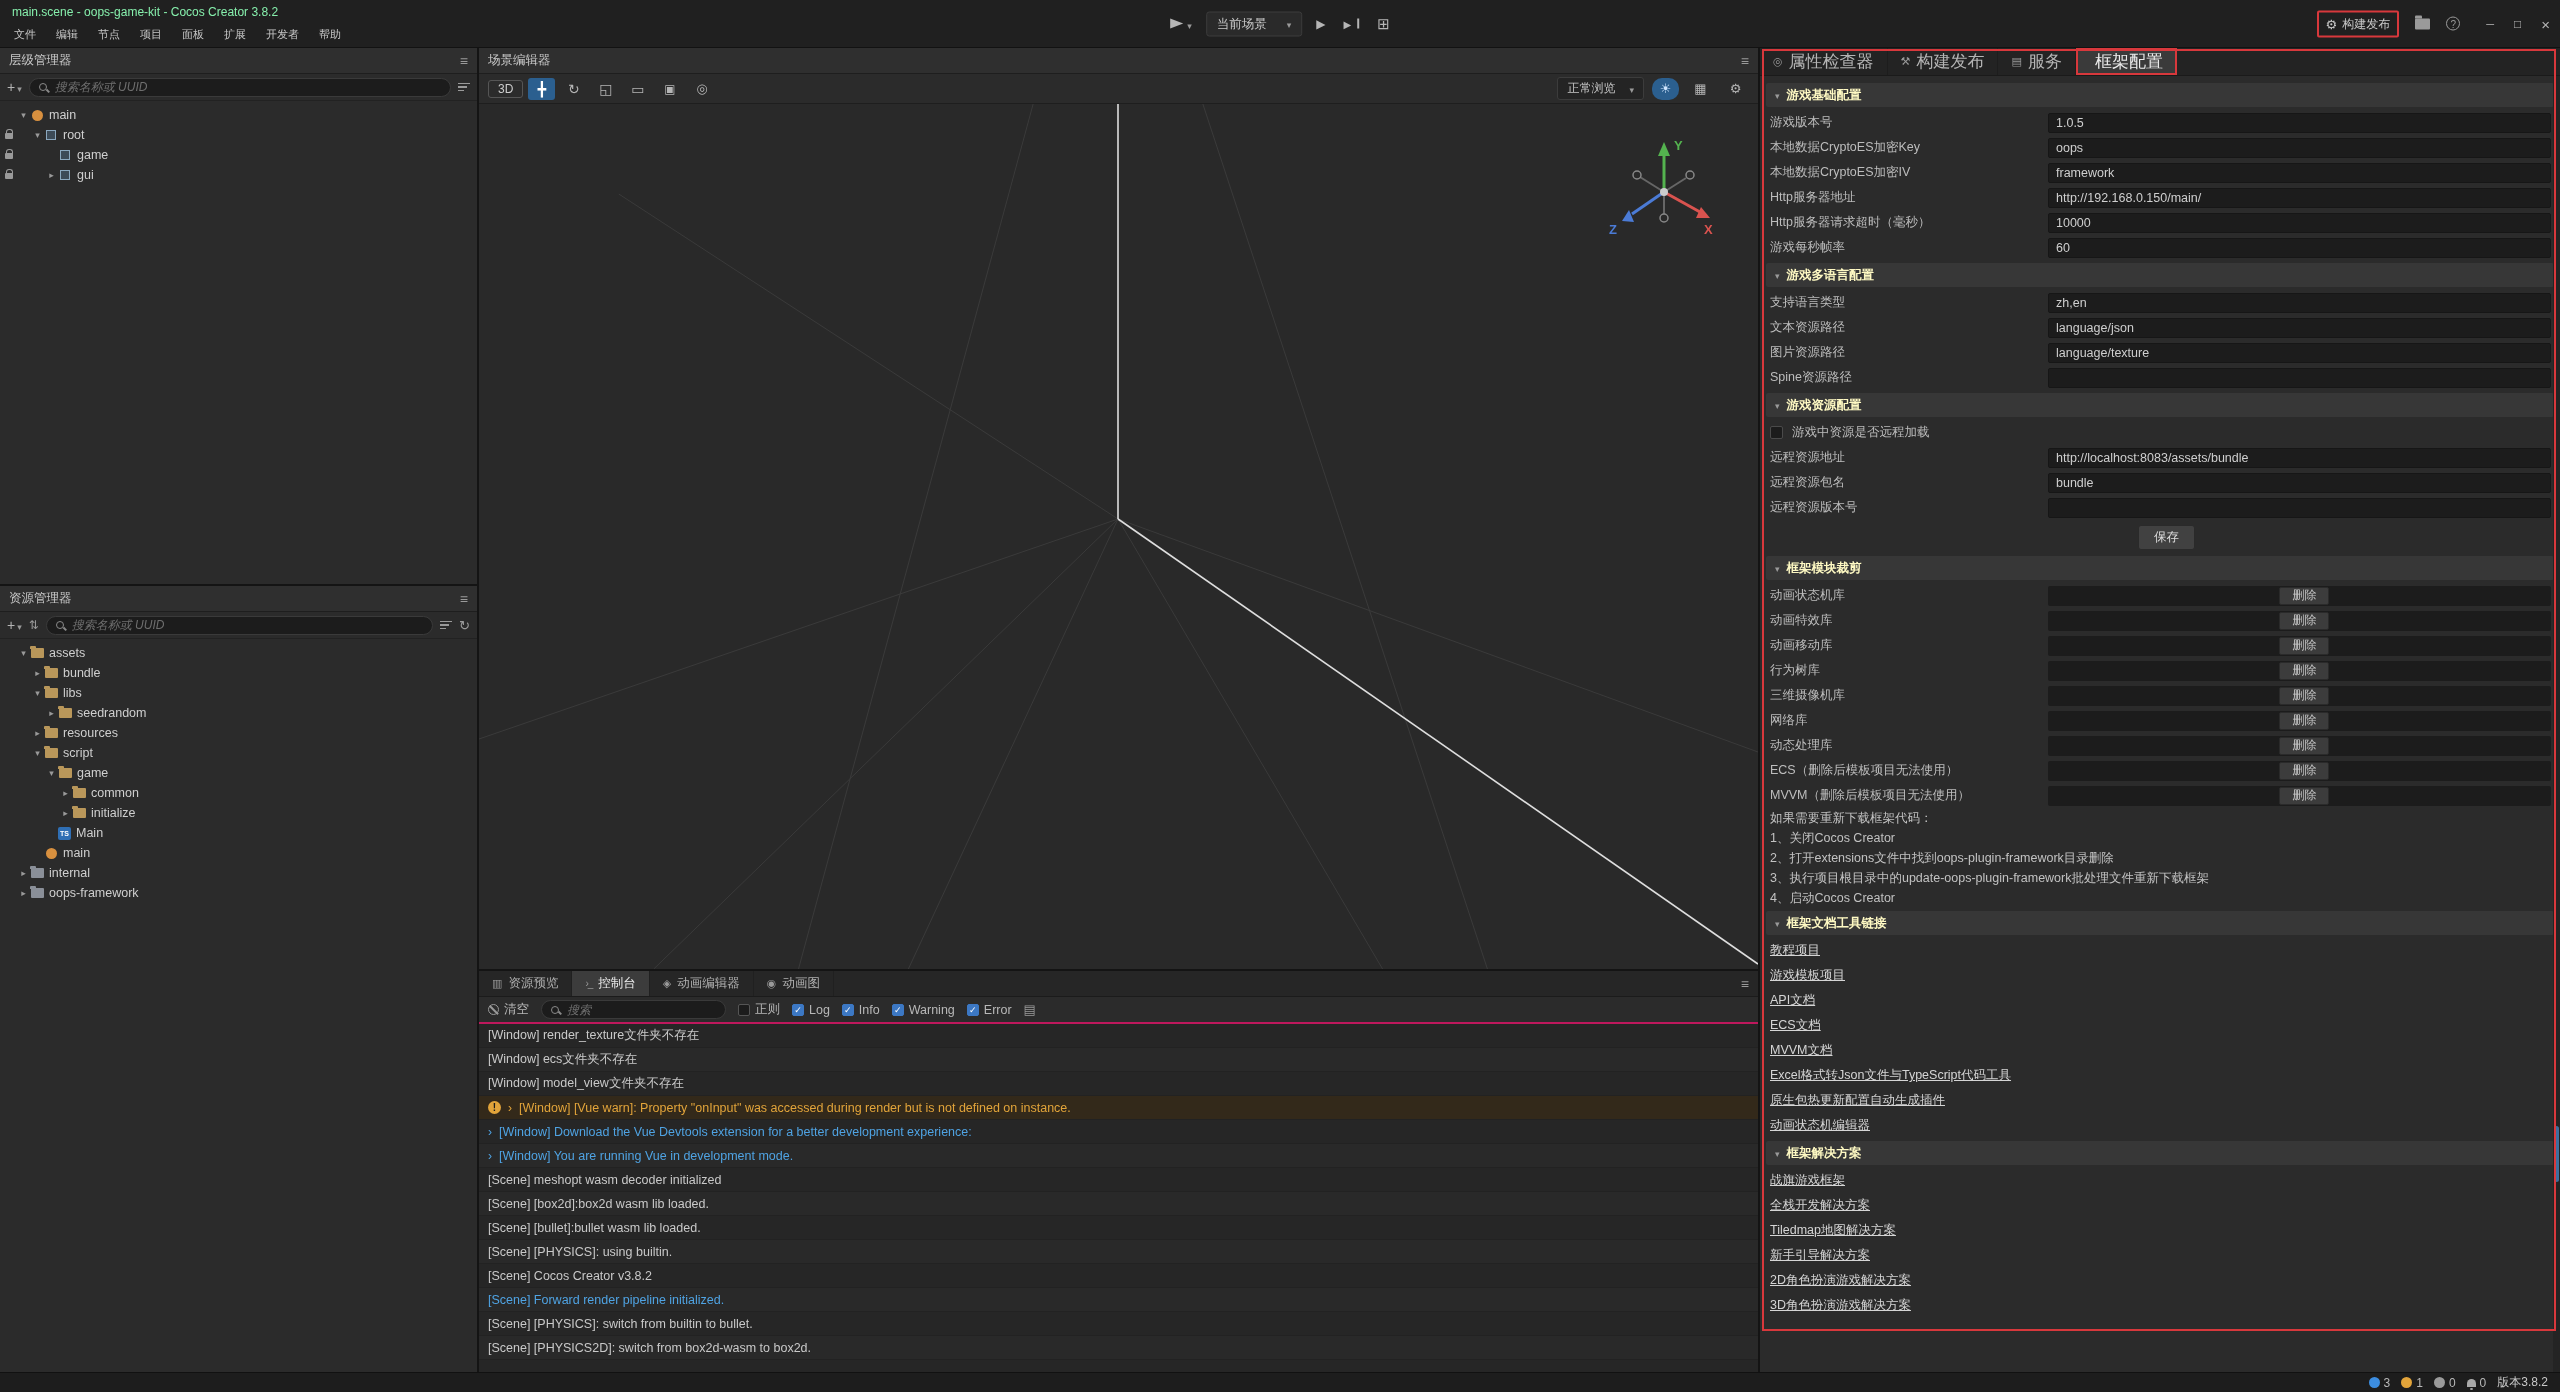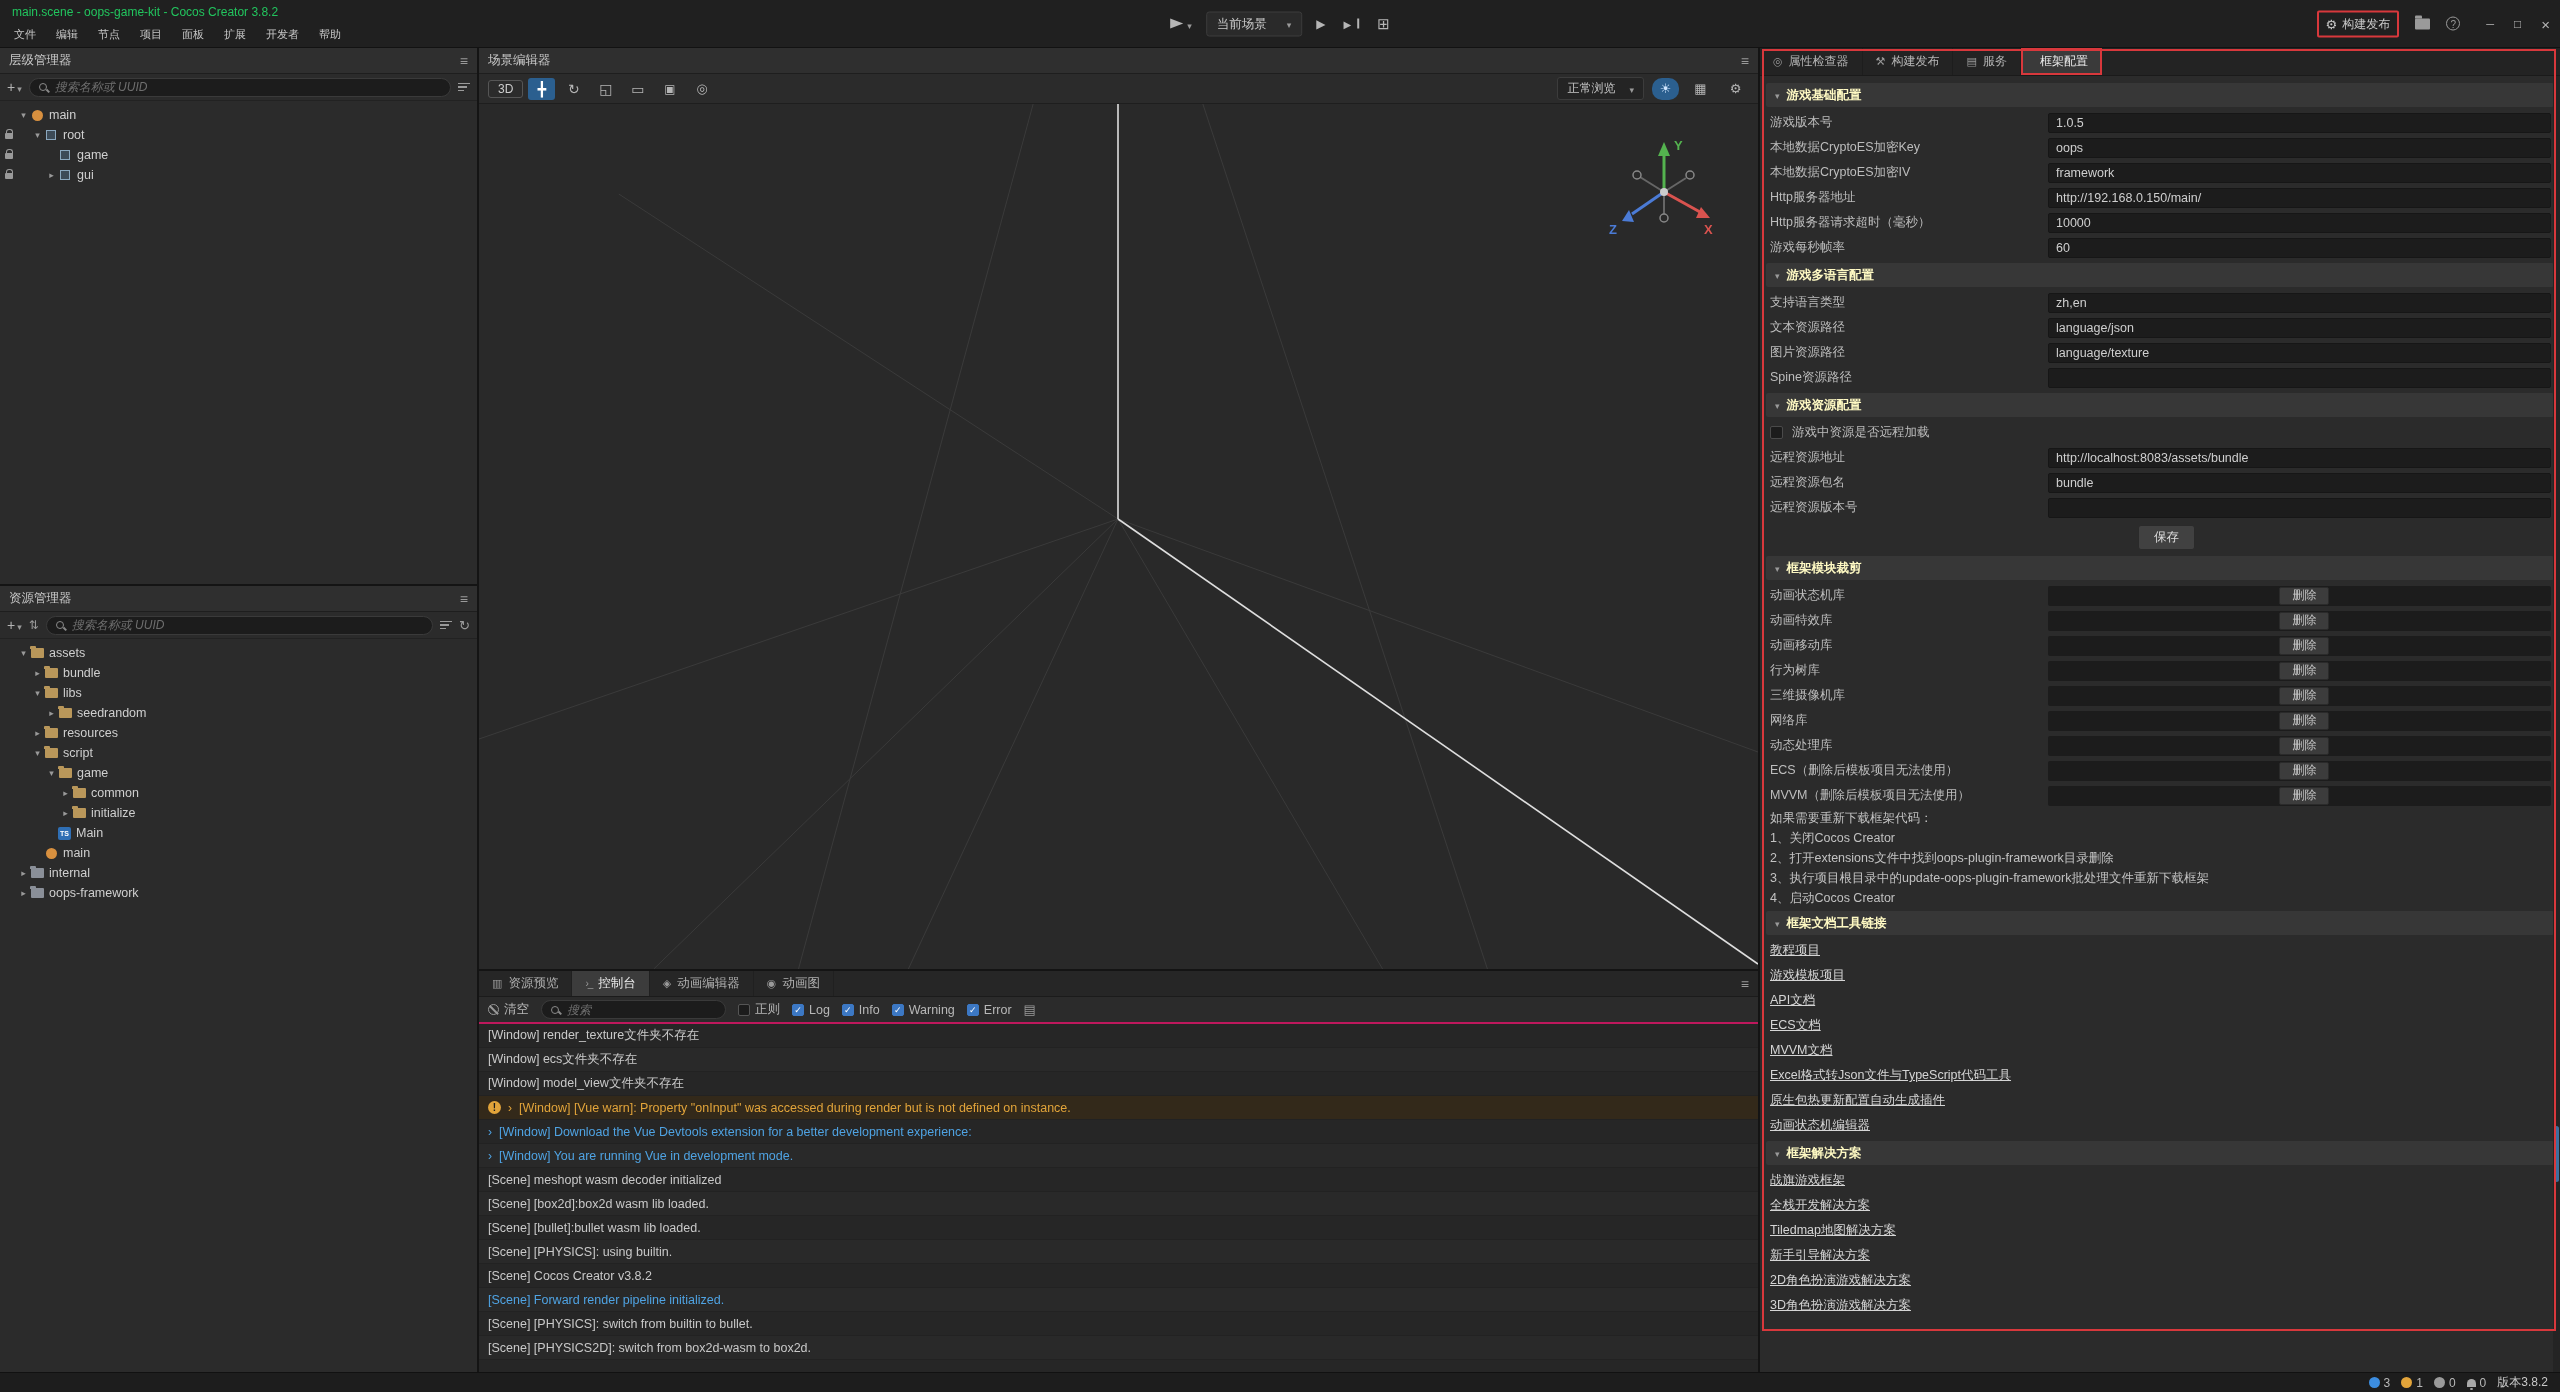--- a/index.html
+++ b/index.html
@@ -2,21 +2,21 @@
 <html><head>
 <meta charset="utf-8">
 <style>
   html,body{margin:0;padding:0;background:#101010;}
   *{box-sizing:border-box;}
   .app{position:relative;width:2560px;height:1392px;background:#1f1f1f;overflow:hidden;
        font-family:"Liberation Sans","DejaVu Sans",sans-serif;color:#ccc;font-size:12.5px;}
 
   
   .topbar{position:absolute;top:0;left:0;right:0;height:48px;background:#202020;border-bottom:1px solid #121212;}
-  .win-title{position:absolute;left:12px;top:5px;font-size:12px;color:#22c55e;white-space:nowrap;}
+  .win-title{position:absolute;left:12px;top:5px;font-size:12px;color:#86efac;white-space:nowrap;}
   .menubar{position:absolute;left:4px;bottom:2px;display:flex;}
   .menu-item{padding:3px 10px;font-size:11px;color:#c6c6c6;border-radius:3px;cursor:default;}
   .center-controls{position:absolute;left:50%;top:50%;transform:translate(-50%,-50%);display:flex;align-items:center;gap:10px;}
   .tb-btn{display:inline-flex;align-items:center;gap:4px;color:#b5b5b5;font-size:13px;padding:2px 4px;}
   .ico-plane{width:0;height:0;border-left:13px solid #b5b5b5;border-top:5px solid transparent;border-bottom:5px solid transparent;display:inline-block;}
   .chev::before{content:"▾";font-size:9px;color:#9a9a9a;}
   .scene-select{background:#2a2a2a;border:1px solid #3c3c3c;border-radius:3px;padding:3px 10px;display:flex;align-items:center;gap:20px;color:#c9c9c9;}
   .g-play::before{content:"▶";font-size:12px;}
   .g-step{display:inline-flex;align-items:center;}
   .g-step::before{content:"▶";font-size:10px;}
@@ -136,21 +136,21 @@
   .log[data-type="info"]{color:#4fa3e3;align-items:center;}
   .log-badge{display:none;width:13px;height:13px;border-radius:50%;background:#e2a43a;color:#1d1d1d;font-size:10px;font-weight:bold;align-items:center;justify-content:center;margin-right:7px;flex:none;}
   .log-badge::after{content:"!";}
   .log[data-type="warn"] .log-badge{display:inline-flex;}
   .log-caret{display:none;margin-right:7px;font-size:12px;}
   .log-caret::before{content:"›";}
   .log[data-expand="true"] .log-caret{display:inline;}
 
   
   .insp-tabs{height:28px;flex:none;display:flex;align-items:stretch;background:#232323;border-bottom:1px solid #1a1a1a;}
-  .itab{padding:0 13px;display:flex;align-items:center;gap:6px;color:#b5b5b5;border-right:1px solid #1d1d1d;font-size:12px;}
+  .itab{padding:0 13px;display:flex;align-items:center;gap:6px;color:#b5b5b5;border-right:1px solid #1d1d1d;font-size:17px;}
   .itab[data-active="true"]{background:#3a3a3a;color:#ececec;}
   .itab[data-hl="true"]{outline:2px solid #d8383c;outline-offset:-2px;}
   .itab[data-icon="target"] .tico::before{content:"◎";}
   .itab[data-icon="hammer"] .tico::before{content:"⚒";}
   .itab[data-icon="grid"] .tico::before{content:"▤";}
   .insp-body{flex:1;overflow:hidden;padding:4px 6px 0 6px;position:relative;}
   .sec-h{height:24px;background:#373737;display:flex;align-items:center;gap:7px;padding:0 9px;color:#fef9c3;font-weight:bold;border-radius:2px;margin:3px 0;}
   .sec-h .arr2::before{content:"▾";font-size:9px;color:#9a9a9a;}
   .frow,.mrow,.chk-row{display:flex;align-items:center;height:25px;padding-left:4px;}
   .flabel{width:278px;flex:none;color:#bdbdbd;white-space:nowrap;overflow:hidden;}

